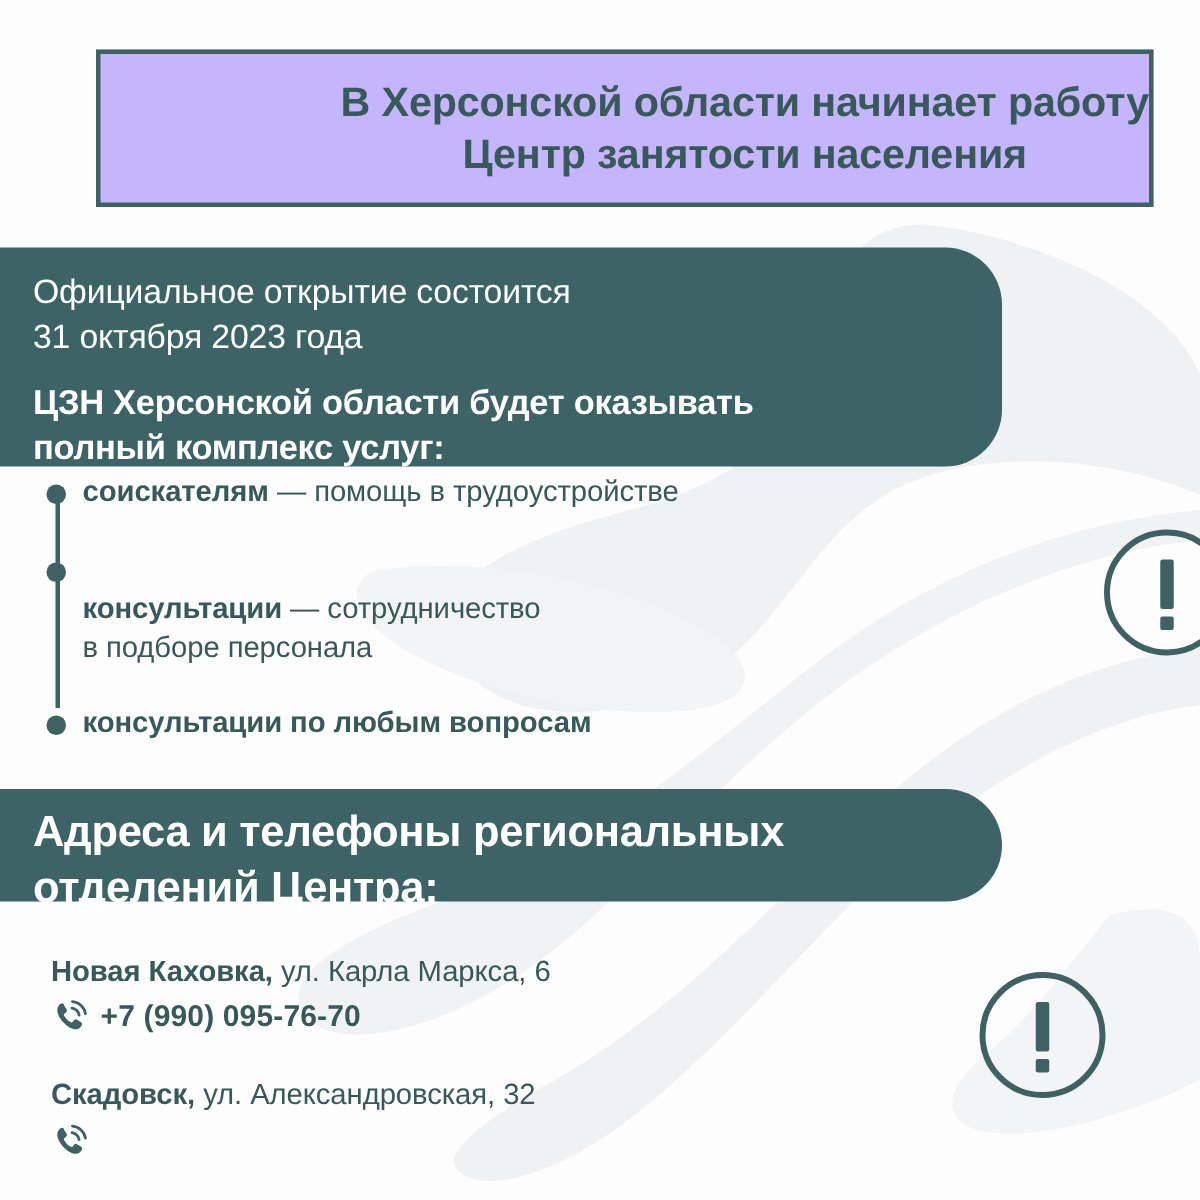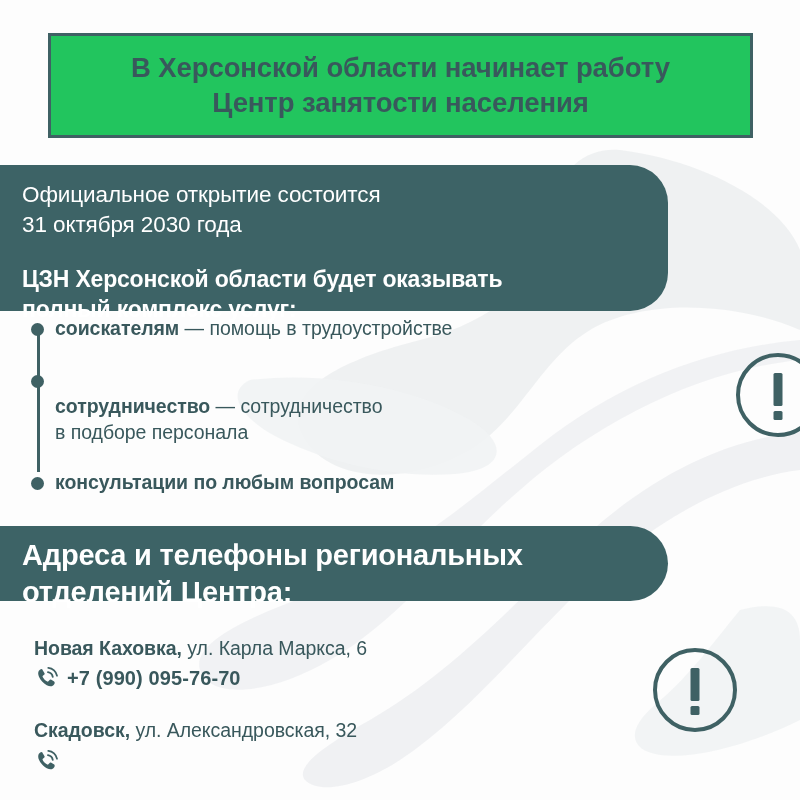--- a/index.html
+++ b/index.html
@@ -28,30 +28,30 @@
     inset: 0;
     width: 800px;
     height: 800px;
     z-index: 0;
     pointer-events: none;
   }
 
   
   #title-box {
     position: absolute;
-    left: 48px;
+    left: 64px;
     top: 33px;
     width: 705px;
     height: 105px;
     box-sizing: border-box;
     border: 3px solid #3f6164;
-    background: #22c55e;
+    background: #c4b5fd;
     display: flex;
     align-items: center;
-    justify-content: center;
+    justify-content: flex-end;
     z-index: 3;
   }
   #title-text {
     color: #39585c;
     font-size: 27.5px;
     font-weight: bold;
     line-height: 1.26;
     text-align: center;
     letter-spacing: -0.1px;
     white-space: pre-line;
@@ -77,21 +77,21 @@
     font-size: 22.5px;
     font-weight: normal;
     line-height: 1.33;
     white-space: pre-line;
     letter-spacing: -0.1px;
   }
   #opening-line-2 {
     font-size: 23px;
     font-weight: bold;
     line-height: 1.32;
-    margin-top: 24px;
+    margin-top: 13px;
     white-space: pre-line;
     letter-spacing: -0.2px;
   }
 
   #addresses-block {
     left: -20px;
     top: 526px;
     width: 688px;
     height: 75px;
     border-radius: 0 40px 40px 0;
@@ -202,39 +202,39 @@
     <path d="M740 610 C780 600 800 610 800 640 L800 720 C760 740 700 760 660 755 C630 751 625 730 655 705 C690 676 715 640 740 610 Z" fill="#f0f2f3" opacity="0.85"></path>
   </svg>
 
   <div id="title-box">
     <div id="title-text">В Херсонской области начинает работу
 Центр занятости населения</div>
   </div>
 
   <div id="opening-block" class="teal-block">
     <div id="opening-line-1">Официальное открытие состоится
-31 октября 2030 года</div>
+31 октября 2023 года</div>
     <div id="opening-line-2">ЦЗН Херсонской области будет оказывать
 полный комплекс услуг:</div>
   </div>
 
   <div id="services-list">
     <div id="bullet-rail"></div>
 
     <div class="service-item">
       <span class="bullet-dot"></span>
       <div class="service-text">
         <span class="lead">соискателям</span><span class="rest"> — помощь в трудоустройстве</span>
       </div>
     </div>
 
     <div class="service-item">
       <span class="bullet-dot"></span>
       <div class="service-text" style="white-space:pre-line;">
-        <span class="lead">сотрудничество</span><span class="rest"> — сотрудничество
+        <span class="lead">консультации</span><span class="rest"> — сотрудничество
 в подборе персонала</span>
       </div>
     </div>
 
     <div class="service-item">
       <span class="bullet-dot"></span>
       <div class="service-text">
         <span class="lead">консультации по любым вопросам</span><span class="rest"></span>
       </div>
     </div>

